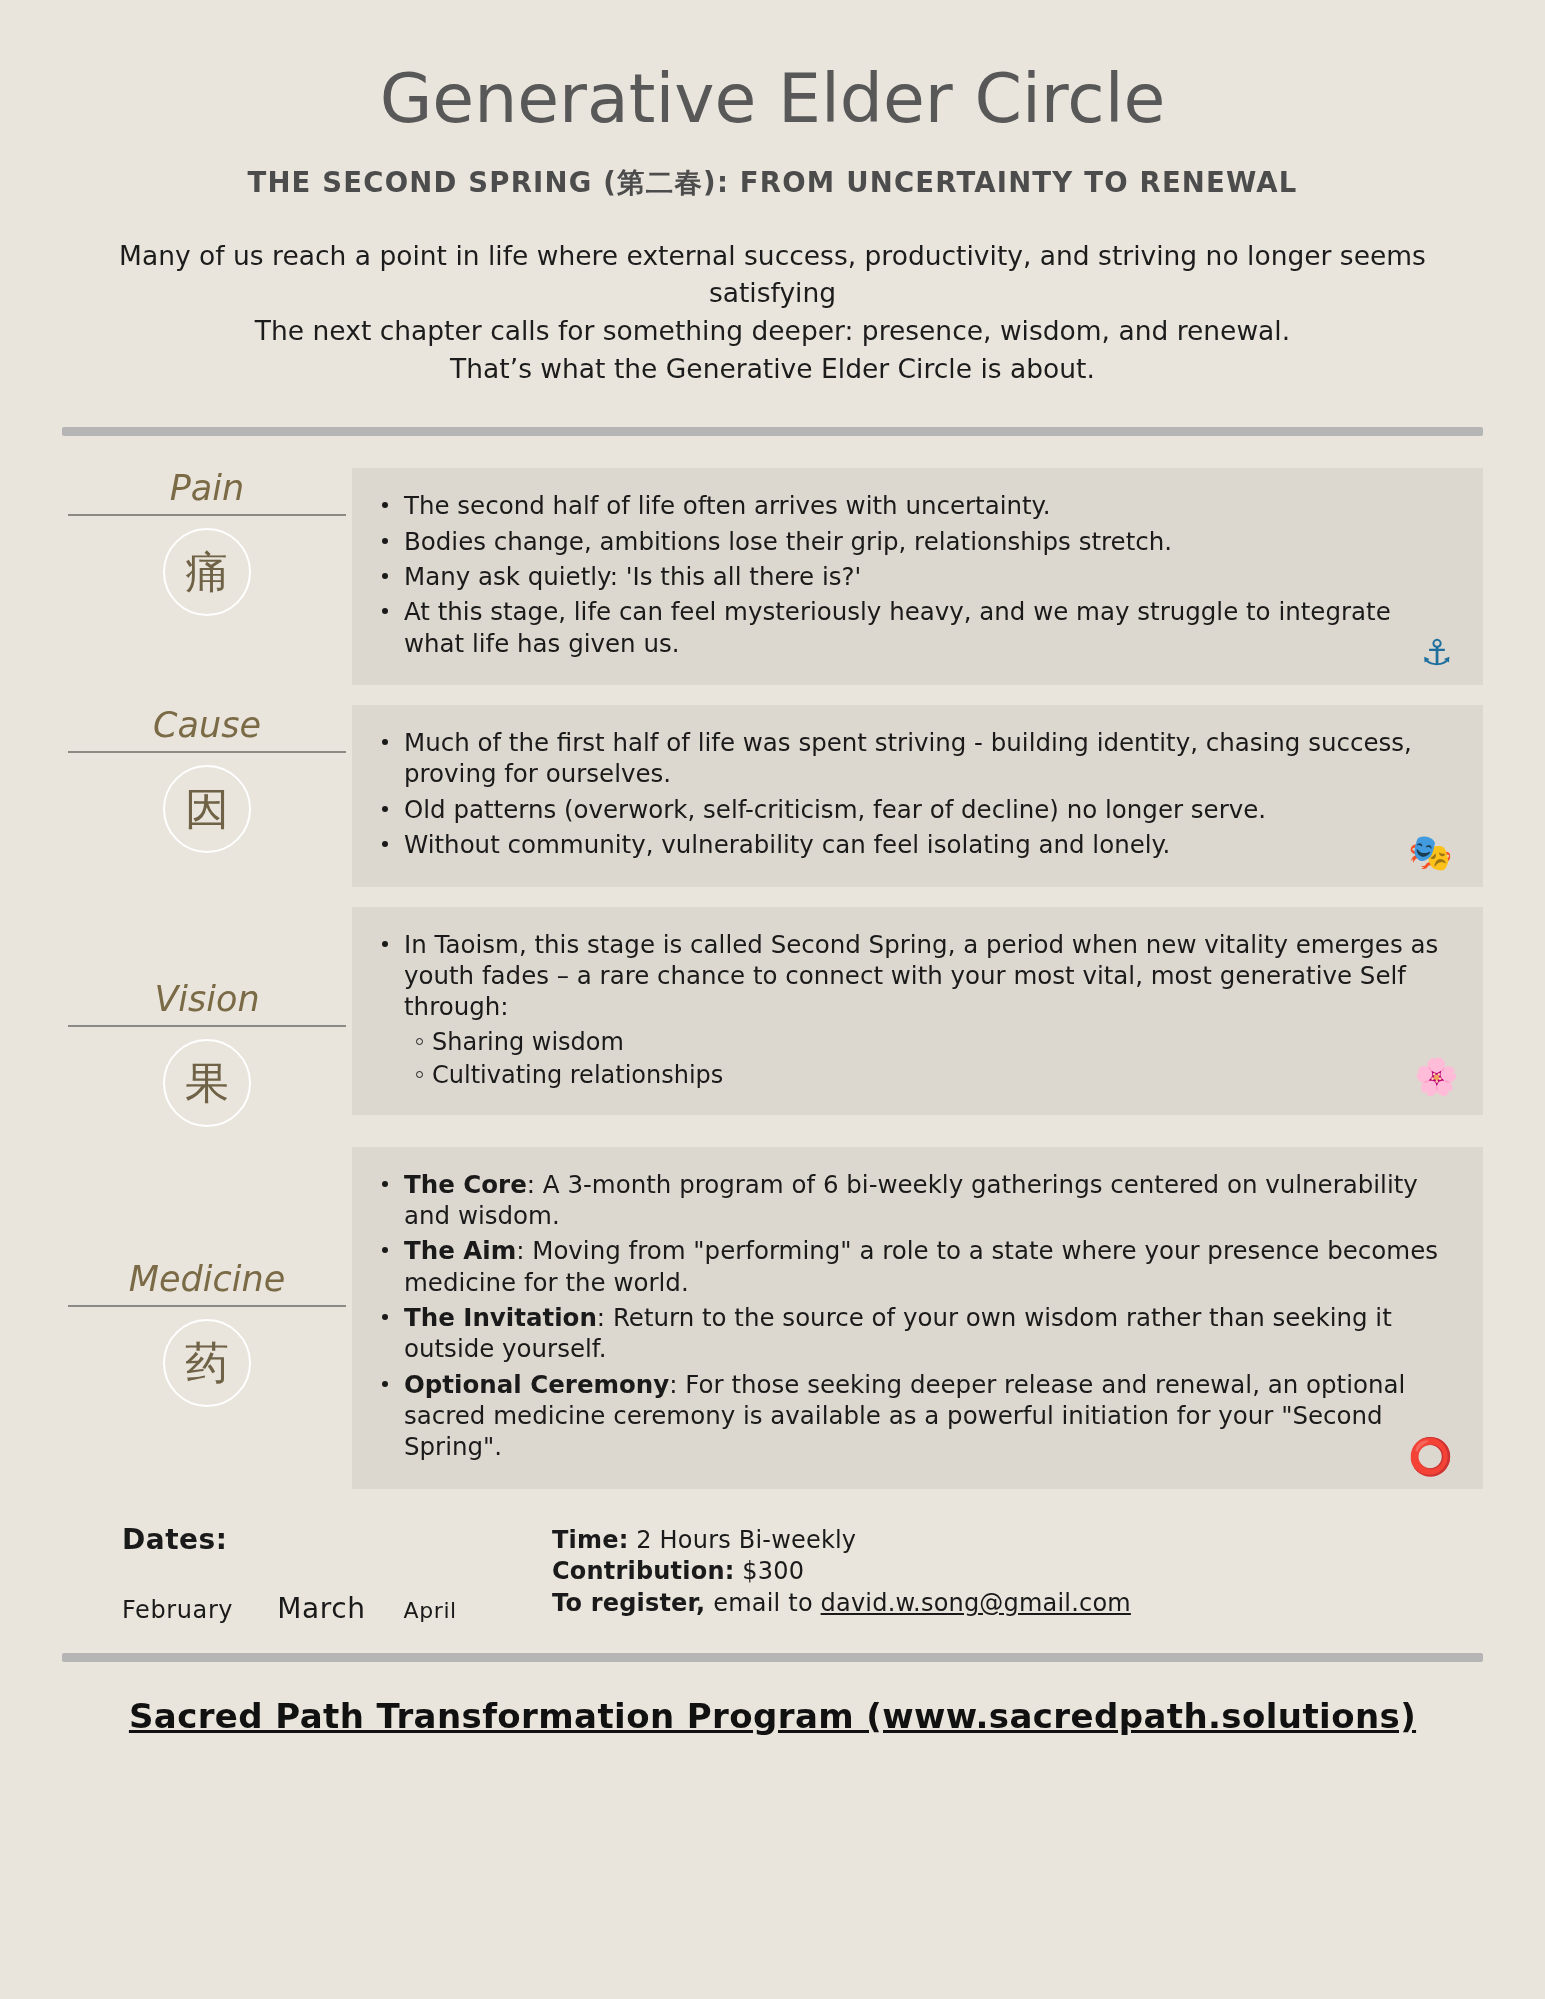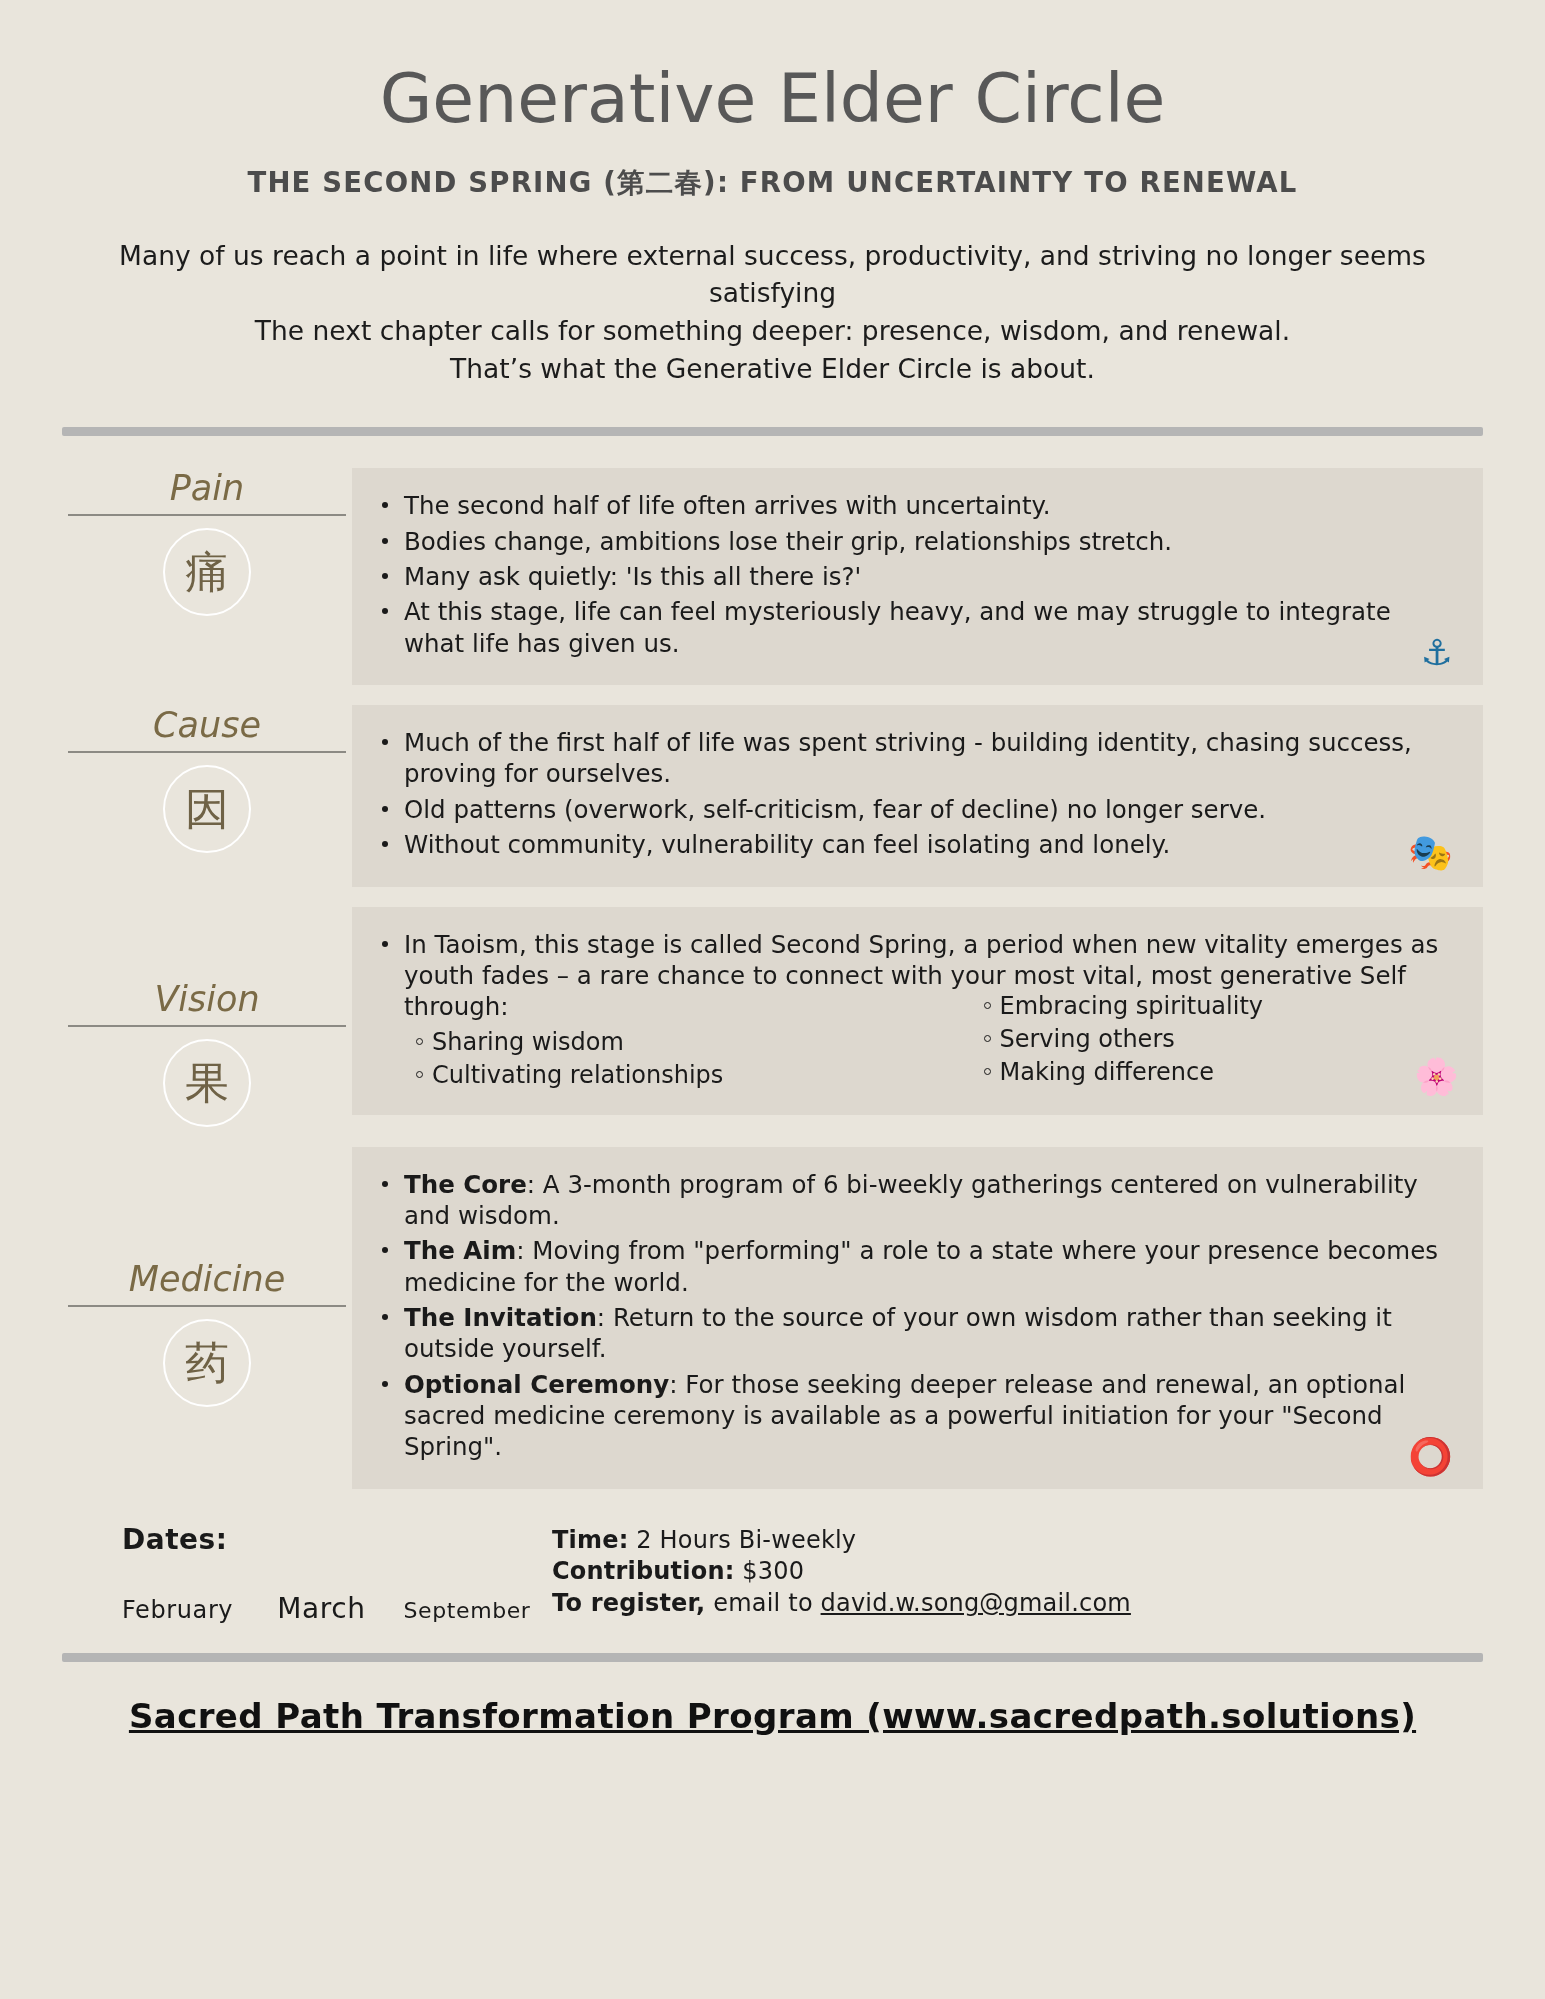--- a/index.html
+++ b/index.html
@@ -308,27 +308,20 @@
         <ul class="bullets">
           <li>In Taoism, this stage is called Second Spring, a period when new vitality emerges as youth fades – a rare chance to connect with your most vital, most generative Self through:</li>
         </ul>
         <div class="sub-cols">
           <div class="sub-col">
             <ul class="sub-bullets">
               <li>Sharing wisdom</li>
               <li>Cultivating relationships</li>
             </ul>
           </div>
-          <div class="sub-col vision-right-shift">
-            <ul class="sub-bullets" style="margin-top:-36px">
-              <li>Embracing spirituality</li>
-              <li>Serving others</li>
-              <li>Making difference</li>
-            </ul>
-          </div>
         </div>
         <span class="emoji">🌸</span>
       </div>
     </div>
 
     <div class="section" id="sec-medicine">
       <div class="label-col">
         <div style="height:112px"></div>
         <div class="label-word">Medicine</div>
         <div class="label-line"></div>
@@ -346,21 +339,21 @@
     </div>
 
   </div>
 
   <div class="footer">
     <div class="footer-left">
       <div class="footer-heading">Dates:</div>
       <div class="months">
         <span class="month m1">February</span>
         <span class="month m2">March</span>
-        <span class="month m3">September</span>
+        <span class="month m3">April</span>
       </div>
     </div>
     <div class="footer-right">
       <div class="fr-line"><b>Time:</b><span> 2 Hours Bi-weekly</span></div>
       <div class="fr-line"><b>Contribution:</b><span> $300</span></div>
       <div class="fr-line"><b>To register,</b><span> email to </span><a class="email" href="#">david.w.song@gmail.com</a></div>
     </div>
   </div>
 
   <div class="rule-bottom"></div>

